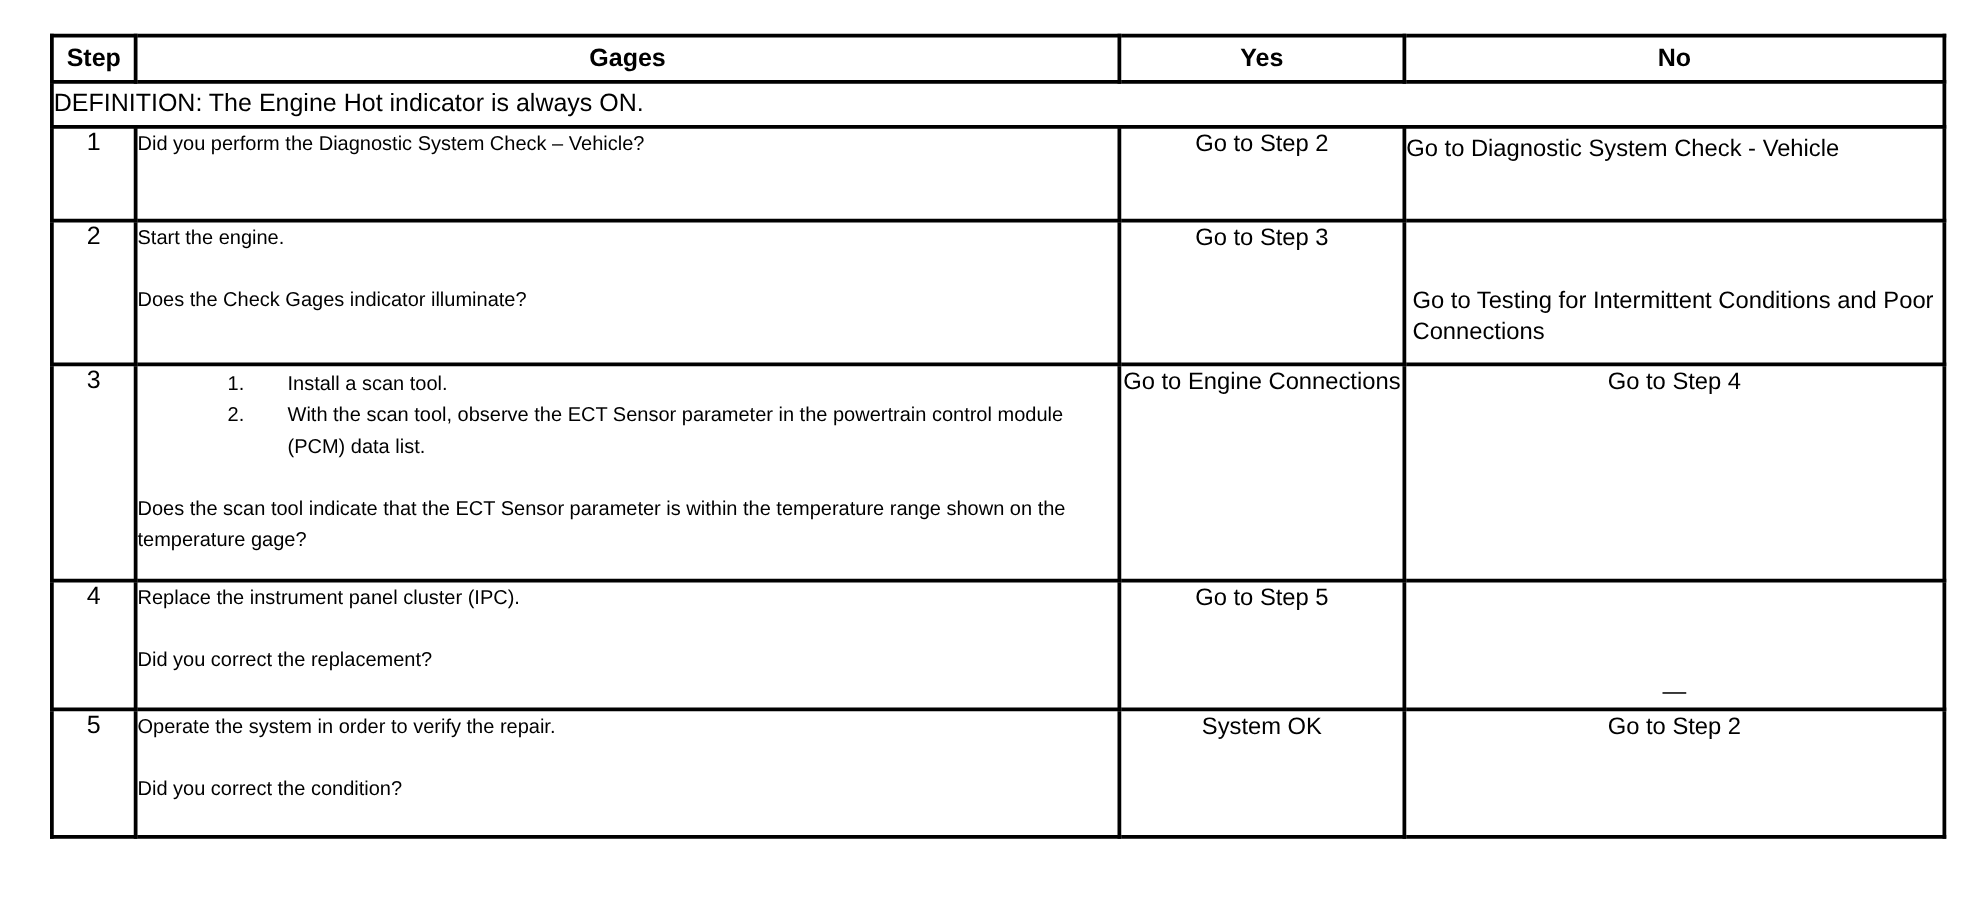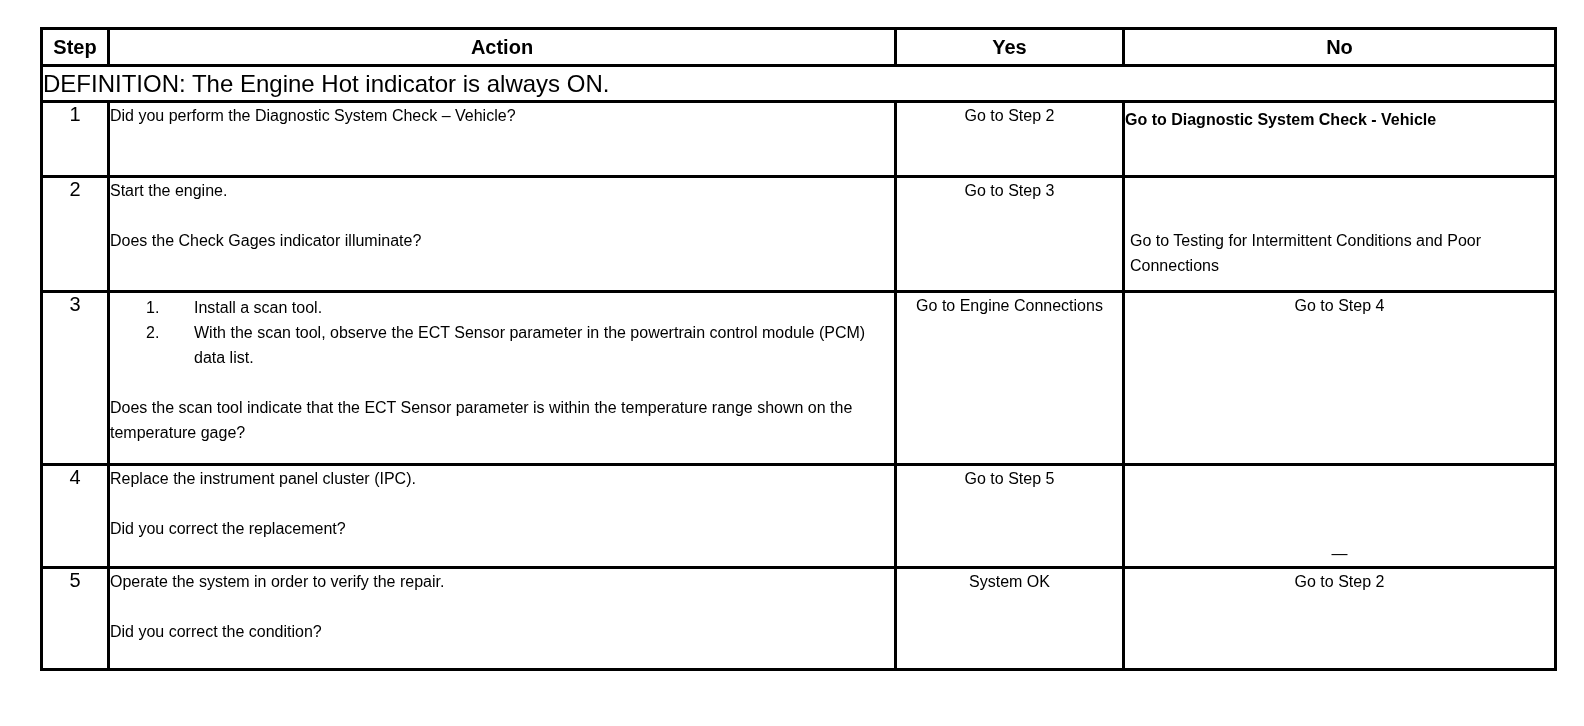--- a/index.html
+++ b/index.html
@@ -53,21 +53,21 @@
     white-space: nowrap;
   }
   .hdr-step { font-size: 20px; }
 
   
   .defrow td {
     height: 33px;
     vertical-align: middle;
   }
   .deftext {
-    font-size: 24px;
+    font-size: 20px;
     padding-left: 5px;
     line-height: 33px;
     white-space: nowrap;
   }
 
   
   .stepnum {
     text-align: center;
     vertical-align: middle;
     font-size: 20px;
@@ -80,52 +80,51 @@
     line-height: 25px;
     vertical-align: top;
   }
   .action .lead { display: block; }
   .action .gap  { display: block; height: 25px; }
   .action .tail { display: block; }
 
   
   ol.substeps {
     margin: 2px 0 0 0;
-    padding: 0 0 0 36px;
+    padding: 0 0 0 72px;
     list-style: none;
     counter-reset: sub;
   }
   ol.substeps li {
     counter-increment: sub;
     position: relative;
     line-height: 25px;
     padding-left: 48px;
   }
   ol.substeps li::before {
     content: counter(sub) ".";
     position: absolute;
     left: 0;
     top: 0;
     width: 24px;
     text-align: left;
   }
 
   
   .answer {
-    font-size: 16px;
+    font-size: 19px;
     line-height: 25px;
     vertical-align: bottom;
     padding: 0 6px 6px 6px;
     text-align: center;
   }
   .answer.left {
     text-align: left;
     vertical-align: top;
     padding-top: 4px;
-    font-weight: bold;
   }
   .answer.leftmid {
     text-align: left;
     vertical-align: bottom;
     padding-bottom: 12px;
     padding-left: 5px;
   }
   .answer.dash {
     text-align: center;
     vertical-align: bottom;
@@ -146,21 +145,21 @@
     <colgroup>
       <col class="c-step">
       <col class="c-action">
       <col class="c-yes">
       <col class="c-no">
     </colgroup>
     <tbody>
 
       <tr class="r-head">
         <th class="hdr hdr-step">Step</th>
-        <th class="hdr">Action</th>
+        <th class="hdr">Gages</th>
         <th class="hdr">Yes</th>
         <th class="hdr">No</th>
       </tr>
 
       <tr class="r-def defrow">
         <td class="deftext" colspan="4">DEFINITION: The Engine Hot indicator is always ON.</td>
       </tr>
 
       <tr class="r-1">
         <td class="stepnum">1</td>

